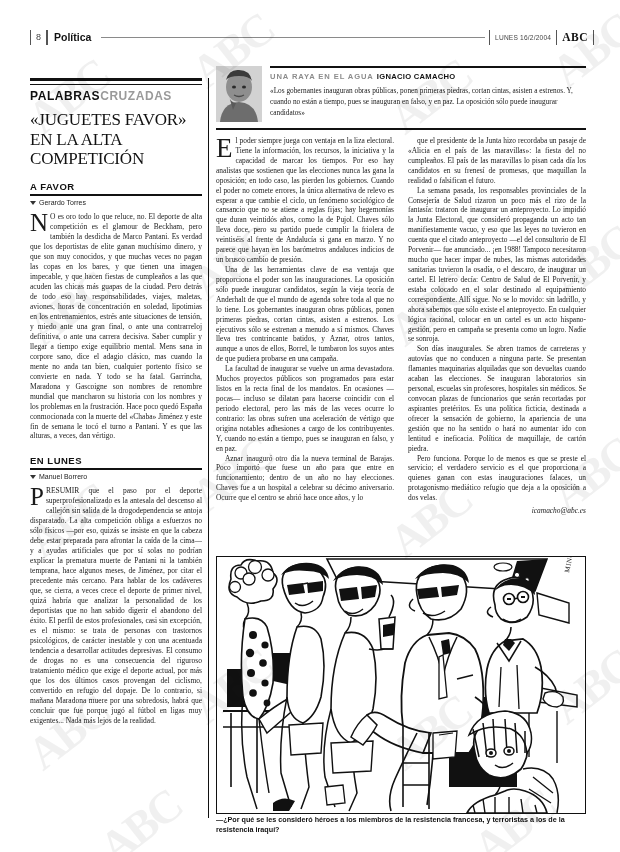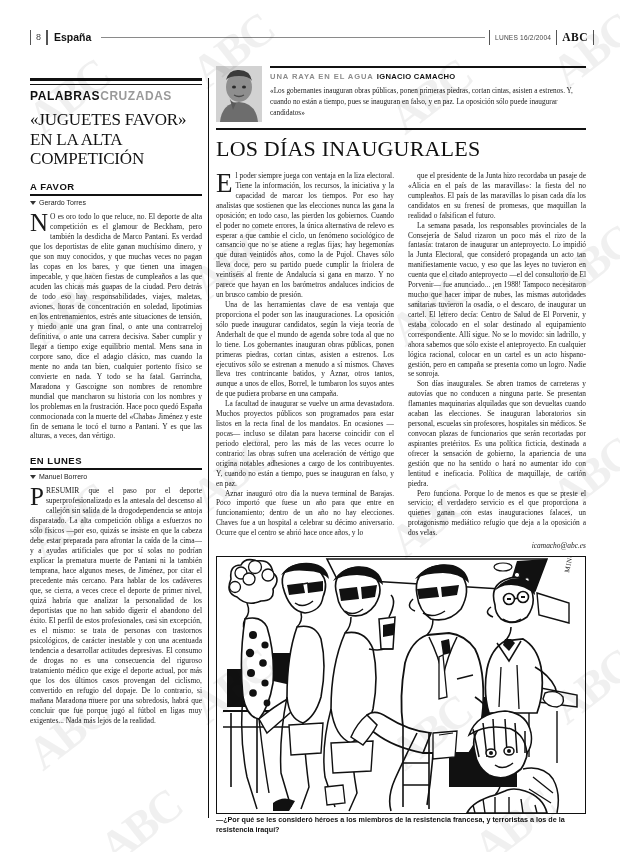--- a/index.html
+++ b/index.html
@@ -159,21 +159,21 @@
 </style>
 </head>
 <body>
 
 <div class="page">
 
   <div class="masthead">
     <div class="mh-seg">
       <span class="mh-page">8</span>
     </div>
-    <div class="mh-sec">España</div>
+    <div class="mh-sec">Política</div>
     <div class="mh-rule"></div>
     <div class="mh-date">LUNES 16/2/2004</div>
     <div class="mh-brand">ABC</div>
   </div>
 
   <div class="colL">
     <div class="rule-thick"></div>
     <div class="rule-thin"></div>
 
     <div class="kicker">
@@ -230,21 +230,20 @@
         <div class="author-rule"></div>
         <div class="author-kick">
           <span class="ak1">UNA RAYA EN EL AGUA</span>
           <span class="ak2">IGNACIO CAMACHO</span>
         </div>
         <div class="quote">«Los gobernantes inauguran obras públicas, ponen primeras piedras, cortan cintas, asisten a estrenos. Y, cuando no están a tiempo, pues se inauguran en falso, y en paz. La oposición sólo puede inaugurar candidatos»</div>
       </div>
     </div>
 
     <div class="head-rule"></div>
-    <div class="headR">LOS DÍAS INAUGURALES</div>
 
     <div class="two-col">
       <p class="first"><span class="dropcapR">E</span><span>l poder siempre juega con ventaja en la liza electoral. Tiene la información, los recursos, la iniciativa y la capacidad de marcar los tiempos. Por eso hay analistas que sostienen que las elecciones nunca las gana la oposición; en todo caso, las pierden los gobiernos. Cuando el poder no comete errores, la única alternativa de relevo es esperar a que cambie el ciclo, un fenómeno sociológico de cansancio que no se atiene a reglas fijas; hay hegemonías que duran veintidós años, como la de Pujol. Chaves sólo lleva doce, pero su partido puede cumplir la friolera de veintiséis al frente de Andalucía si gana en marzo. Y no parece que hayan en los barómetros andaluces indicios de un brusco cambio de presión.</span></p>
       <p>Una de las herramientas clave de esa ventaja que proporciona el poder son las inauguraciones. La oposición sólo puede inaugurar candidatos, según la vieja teoría de Anderhalt de que el mundo de agenda sobre toda al que no lo tiene. Los gobernantes inauguran obras públicas, ponen primeras piedras, cortan cintas, asisten a estrenos. Los ejecutivos sólo se estrenan a menudo a sí mismos. Chaves lleva tres contrincante batidos, y Aznar, otros tantos, aunque a unos de ellos, Borrel, le tumbaron los suyos antes de que pudiera probarse en una campaña.</p>
       <p>La facultad de inaugurar se vuelve un arma devastadora. Muchos proyectos públicos son programados para estar listos en la recta final de los mandatos. En ocasiones —pocas— incluso se dilatan para hacerse coincidir con el periodo electoral, pero las más de las veces ocurre lo contrario: las obras sufren una aceleración de vértigo que origina notables adhesiones a cargo de los contribuyentes. Y, cuando no están a tiempo, pues se inauguran en falso, y en paz.</p>
       <p>Aznar inauguró otro día la nueva terminal de Barajas. Poco importó que fuese un año para que entre en funcionamiento; dentro de un año no hay elecciones. Chaves fue a un hospital a celebrar su décimo aniversario. Ocurre que el centro se abrió hace once años, y lo</p>
       <p>que el presidente de la Junta hizo recordaba un pasaje de «Alicia en el país de las maravillas»: la fiesta del no cumpleaños. El país de las maravillas lo pisan cada día los candidatos en su frenesí de promesas, que maquillan la realidad o falsifican el futuro.</p>
       <p>La semana pasada, los responsables provinciales de la Consejería de Salud rizaron un poco más el rizo de la fantasía: trataron de inaugurar un anteproyecto. Lo impidió la Junta Electoral, que consideró propaganda un acto tan manifiestamente vacuo, y eso que las leyes no tuvieron en cuenta que el citado anteproyecto —el del consultorio de El Porvenir— fue anunciado... ¡en 1988! Tampoco necesitaron mucho que hacer impar de nubes, las mismas autoridades sanitarias tuvieron la osadía, o el descaro, de inaugurar un cartel. El letrero decía: Centro de Salud de El Porvenir, y estaba colocado en el solar destinado al equipamiento correspondiente. Allí sigue. No se lo movido: sin ladrillo, y ahora sabemos que sólo existe el anteproyecto. En cualquier lógica racional, colocar en un cartel es un acto hispano-gestión, pero en campaña se presenta como un logro. Nadie se sonroja.</p>
       <p>Son días inaugurales. Se abren tramos de carreteras y autovías que no conducen a ninguna parte. Se presentan flamantes maquinarias alquiladas que son devueltas cuando acaban las elecciones. Se inauguran laboratorios sin personal, escuelas sin profesores, hospitales sin médicos. Se convocan plazas de funcionarios que serán recortadas por aspirantes pretéritos. Es una política ficticia, destinada a ofrecer la sensación de gobierno, la apariencia de una gestión que no ha sentido o hará no aumentar ido con lentitud e ineficacia. Política de maquillaje, de cartón piedra.</p>
       <p>Pero funciona. Porque lo de menos es que se preste el servicio; el verdadero servicio es el que proporciona a quienes ganan con estas inauguraciones falaces, un protagonismo mediático refugio que deja a la oposición a dos velas.</p>

